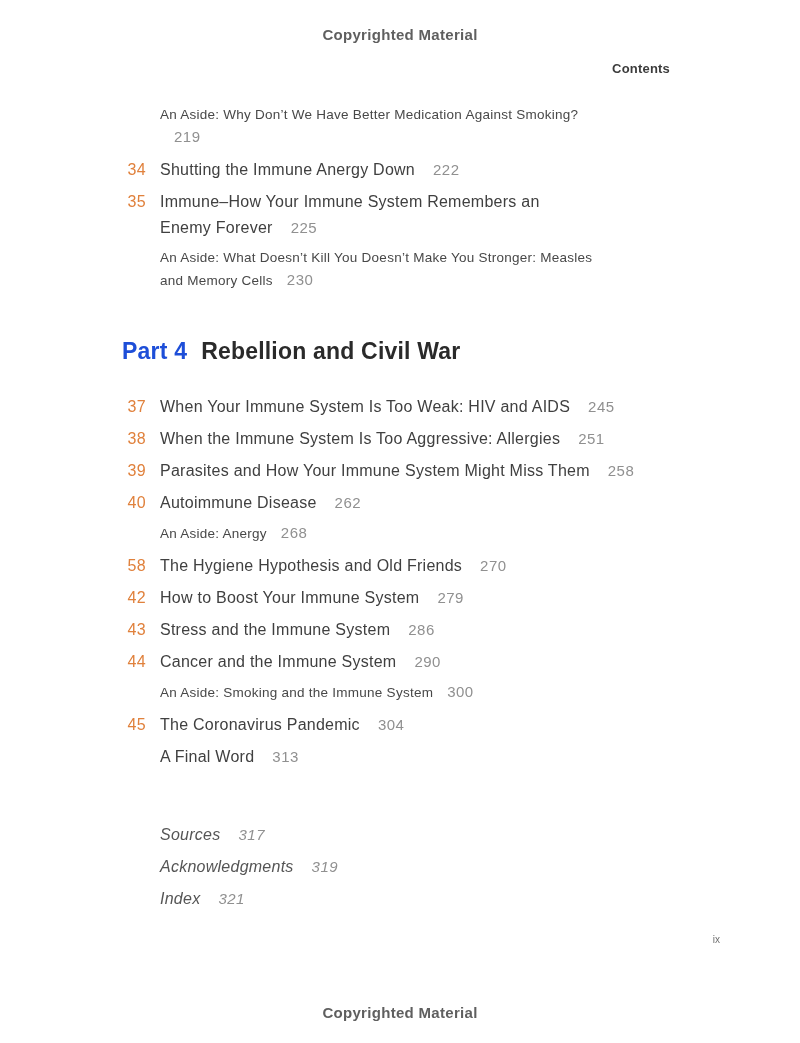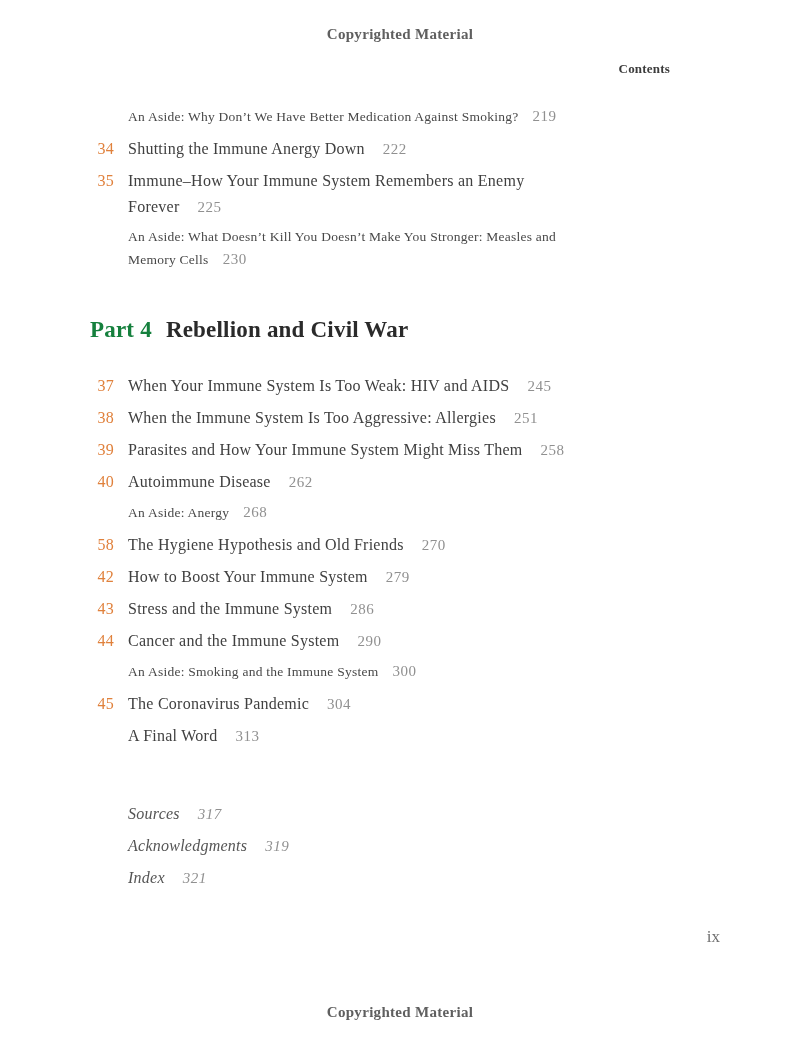--- a/index.html
+++ b/index.html
@@ -2,39 +2,39 @@
 <html><head>
 <meta charset="utf-8">
 <style>
   html, body { margin: 0; padding: 0; background: #ffffff; }
   .page {
     position: relative;
     width: 800px;
     height: 1043px;
     margin: 0 auto;
     background: #ffffff;
-    font-family: Liberation Serif, serif;
+    font-family: Liberation Sans, sans-serif;
     color: #404040;
     overflow: hidden;
   }
   .copyright {
     text-align: center;
     color: #5f5f5f;
     font-size: 15px;
     font-weight: 700;
     letter-spacing: 0.3px;
   }
   .copyright.top { padding-top: 26px; }
   .copyright.bottom {
     position: absolute;
     left: 0; right: 0;
     bottom: 22px;
   }
   .content {
-    padding-left: 76px;
+    padding-left: 108px;
     padding-right: 56px;
   }
   .contents-label {
     margin-top: 18px;
     text-align: right;
     padding-right: 74px;
     font-size: 13px;
     font-weight: 700;
     color: #3c3c3c;
     letter-spacing: 0.2px;
@@ -77,36 +77,36 @@
     white-space: nowrap;
   }
   .row.aside .pg { font-size: 15px; margin-left: 14px; }
   .part-heading {
     margin: 42px 0 26px 14px;
     font-size: 23px;
     line-height: 34px;
     font-weight: 700;
     letter-spacing: 0.2px;
   }
-  .part-label { color: #15803d; font-weight: 600; margin-right: 14px; }
+  .part-label { color: #1d4ed8; font-weight: 600; margin-right: 14px; }
   .part-title { color: #2a2a2a; }
   .backmatter { margin-top: 52px; }
   .row.back { margin-bottom: 6px; }
   .row.back .text {
     font-size: 16px;
     line-height: 26px;
     font-style: italic;
     color: #555555;
     letter-spacing: 0.25px;
   }
   .folio {
-    margin-top: 36px;
+    margin-top: 22px;
     text-align: right;
     padding-right: 24px;
-    font-size: 17px;
+    font-size: 10px;
     color: #6f6f6f;
   }
 </style>
 </head>
 <body>
 
 <div class="page">
 
   <div class="copyright top">Copyrighted Material</div>
 

